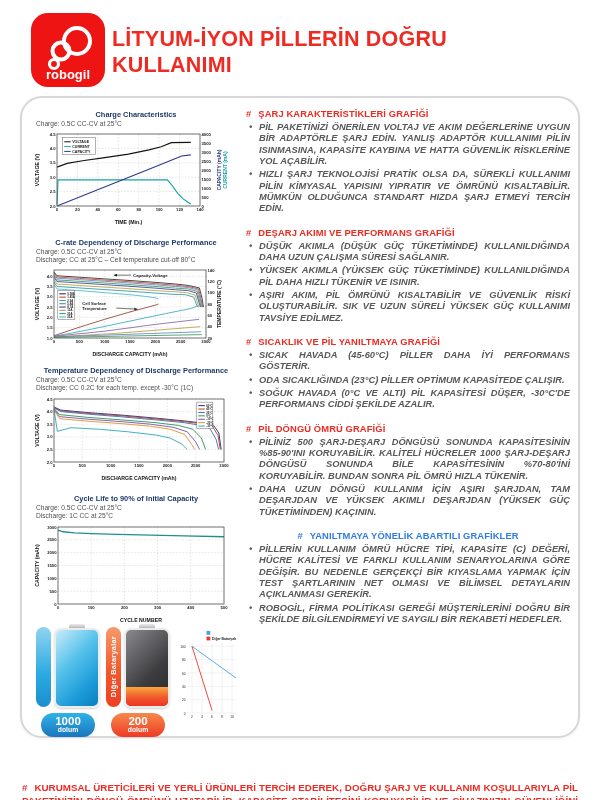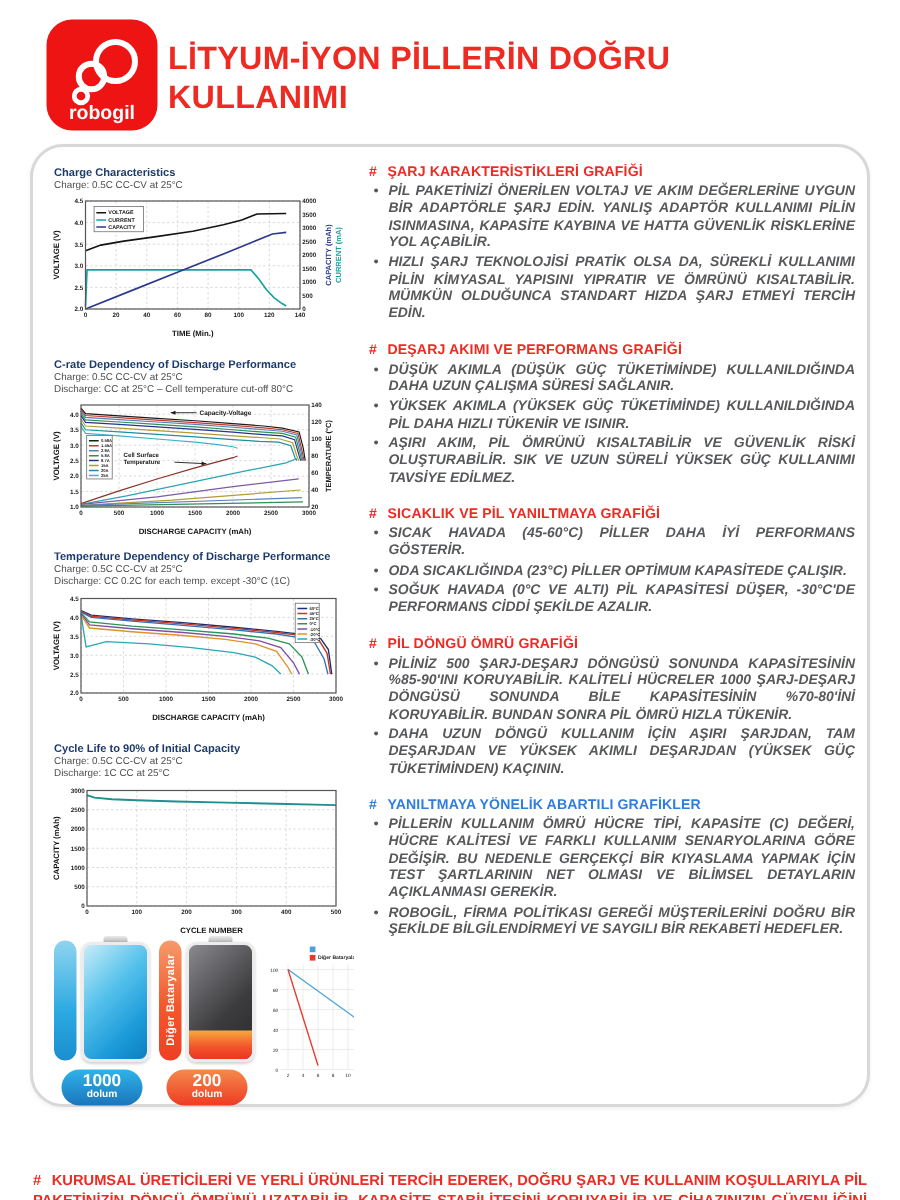--- a/index.html
+++ b/index.html
@@ -2,28 +2,28 @@
 <html><head>
 <meta charset="utf-8">
 <style>
   html,body{margin:0;padding:0;}
   body{width:600px;height:800px;background:#ffffff;font-family:"Liberation Sans",sans-serif;position:relative;overflow:hidden;}
   .hdr{position:absolute;left:0;top:0;width:600px;height:96px;}
   .logo{position:absolute;left:31px;top:13px;width:74px;height:74px;background:#ee1414;border-radius:17px;}
   .title{position:absolute;left:112px;top:26px;width:460px;color:#ee2b23;font-weight:700;font-size:21.5px;line-height:1.22;letter-spacing:.2px;}
   .card{position:absolute;left:20px;top:96px;width:560px;height:642px;background:#fff;border:2px solid #d8d8d8;border-radius:22px;box-sizing:border-box;box-shadow:0 1px 3px rgba(0,0,0,.06);}
   .fig{position:absolute;left:12px;width:202px;}
-  .fig .ct{font-size:7.4px;font-weight:700;color:#1c3a6b;margin:0 0 1px 2px;}
+  .fig .ct{font-size:7.4px;font-weight:700;color:#1c3a6b;margin:0 0 1px 2px;text-align:center;}
   .fig .cs{font-size:6.6px;color:#4f4f51;margin:0 0 0 2px;line-height:1.25;}
   .fig svg{display:block;margin-top:3px;background:#fff;}
   svg text{font-family:"Liberation Sans",sans-serif;}
   .rcol{position:absolute;left:224px;top:10px;width:324px;}
   .section{margin-bottom:12px;}
   .sec-head{font-size:9.4px;font-weight:700;color:#ee2b23;margin-bottom:3px;letter-spacing:.1px;}
-  .sec-head.blue{color:#2f7de1;}
+  .sec-head.blue{color:#2f7de1;text-align:center;}
   .hash{margin-right:7px;font-weight:700;}
   .section ul{margin:0;padding:0;list-style:none;}
   .section li{position:relative;padding-left:13px;font-size:9.3px;font-weight:700;color:#57585a;text-align:justify;line-height:1.22;margin-bottom:2px;font-style:italic;}
   .section li::before{content:"\2022";position:absolute;left:3px;top:0;}
   .bat-row{position:absolute;left:14px;top:526px;width:200px;height:106px;display:flex;align-items:flex-start;gap:6px;}
   .bat-group{display:flex;flex-direction:column;align-items:center;}
   .bat-top{display:flex;gap:3px;align-items:flex-start;}
   .capsule{width:15px;height:80px;border-radius:8px;margin-top:3px;}
   .capsule.blue{background:linear-gradient(180deg,#8fd4f0,#2aa9e1 60%,#1b8ecf);}
   .capsule.red{background:linear-gradient(180deg,#f79a6b,#f1582c 55%,#ef3f24);display:flex;align-items:center;justify-content:center;}

